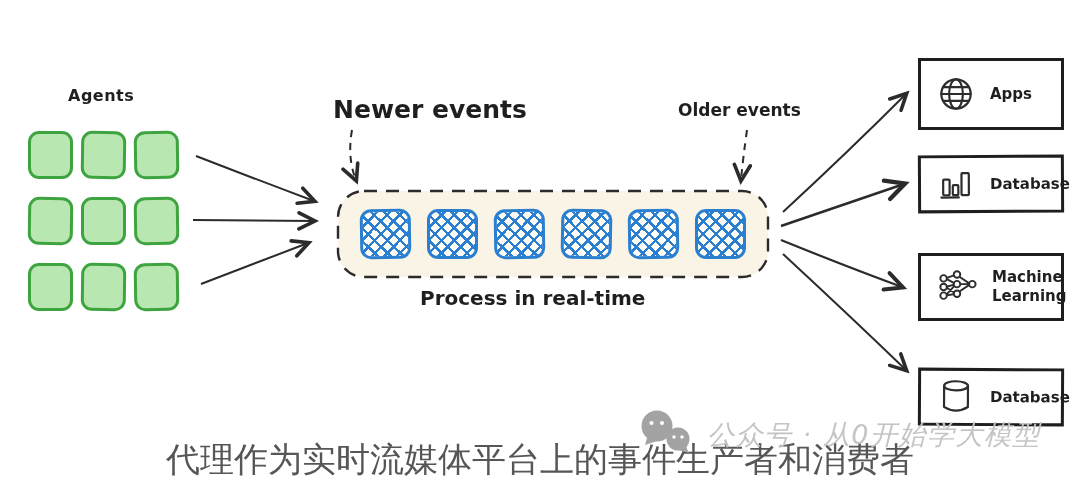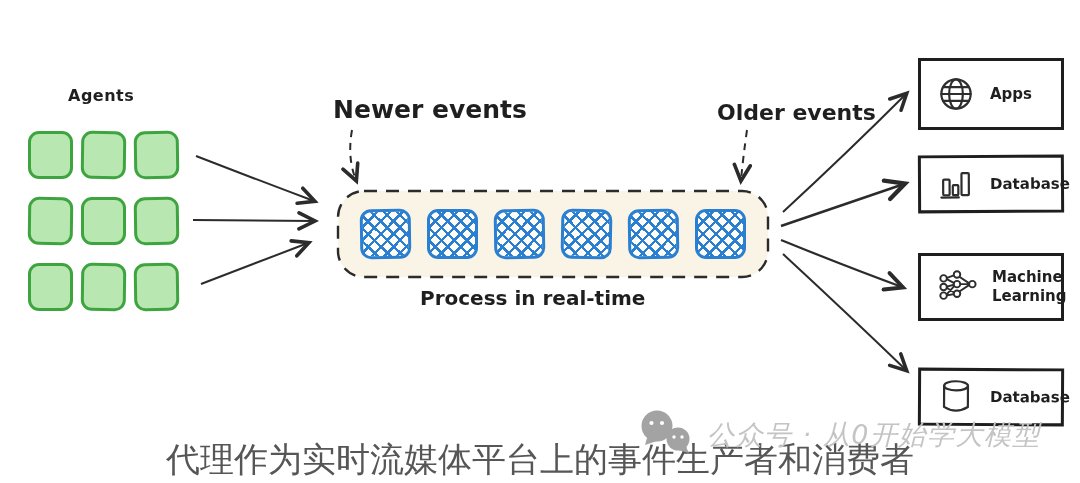--- a/index.html
+++ b/index.html
@@ -27,21 +27,21 @@
     align-items:center;justify-content:space-evenly;padding:0 6px;}
   .event-square{width:51px;height:50px;border:3px solid var(--event-blue);border-radius:11px;
     background-color:#fdfcf6;
     background-image:
       repeating-linear-gradient(45deg,var(--event-blue) 0 2.4px,transparent 2.4px 9px),
       repeating-linear-gradient(135deg,var(--event-blue) 0 2.4px,transparent 2.4px 9px);}
   .event-square:nth-child(odd){transform:rotate(-.8deg);}
   .event-square:nth-child(4){transform:rotate(1deg);}
 
   .newer-label{left:306px;top:95px;font-size:25px;margin-left:27px;}
-  .older-label{left:678px;top:100px;font-size:22px;margin-left:39px;}
+  .older-label{left:678px;top:100px;font-size:17px;}
   .process-label{left:420px;top:286px;width:265px;text-align:left;font-size:20px;}
 
   
   .dest-box{left:918px;width:146px;background:#fff;border:3px solid var(--box-border);
     display:flex;align-items:center;gap:12px;padding-left:13px;}
   .dest-box .icon{flex:0 0 auto;display:flex;}
   .dest-label{font-size:15px;line-height:1.25;font-weight:600;color:#1f1f1f;}
   .box-apps{top:58px;height:72px;}
   .box-analytics{top:155px;height:58px;transform:rotate(-.3deg);}
   .box-ml{top:253px;height:68px;}

